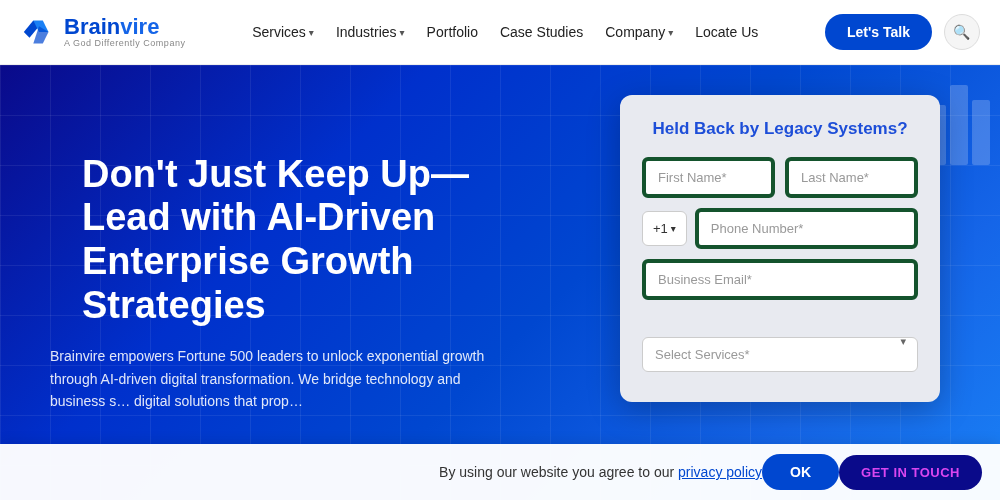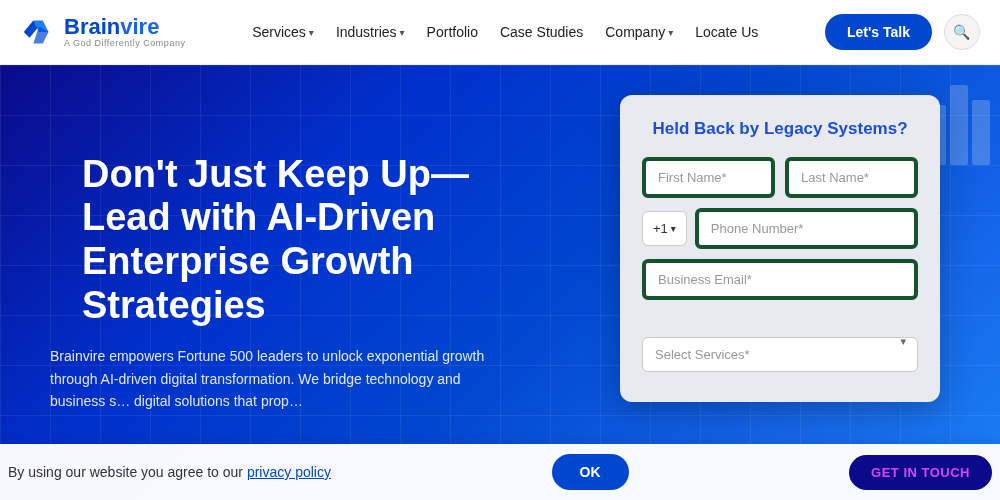--- a/index.html
+++ b/index.html
@@ -233,22 +233,22 @@
 
     
     .cookie-banner {
       position: absolute;
       bottom: 0;
       left: 0;
       right: 0;
       background: rgba(255,255,255,0.97);
       display: flex;
       align-items: center;
-      justify-content: space-between;
-      padding: 10px 8px;
+      justify-content: flex-end;
+      padding: 10px 18px;
       z-index: 20;
       box-shadow: 0 -2px 12px rgba(0,0,0,0.1);
     }
     .cookie-text {
       font-size: 14px;
       color: #333;
     }
     .cookie-link {
       color: #0047d0;
       text-decoration: underline;

